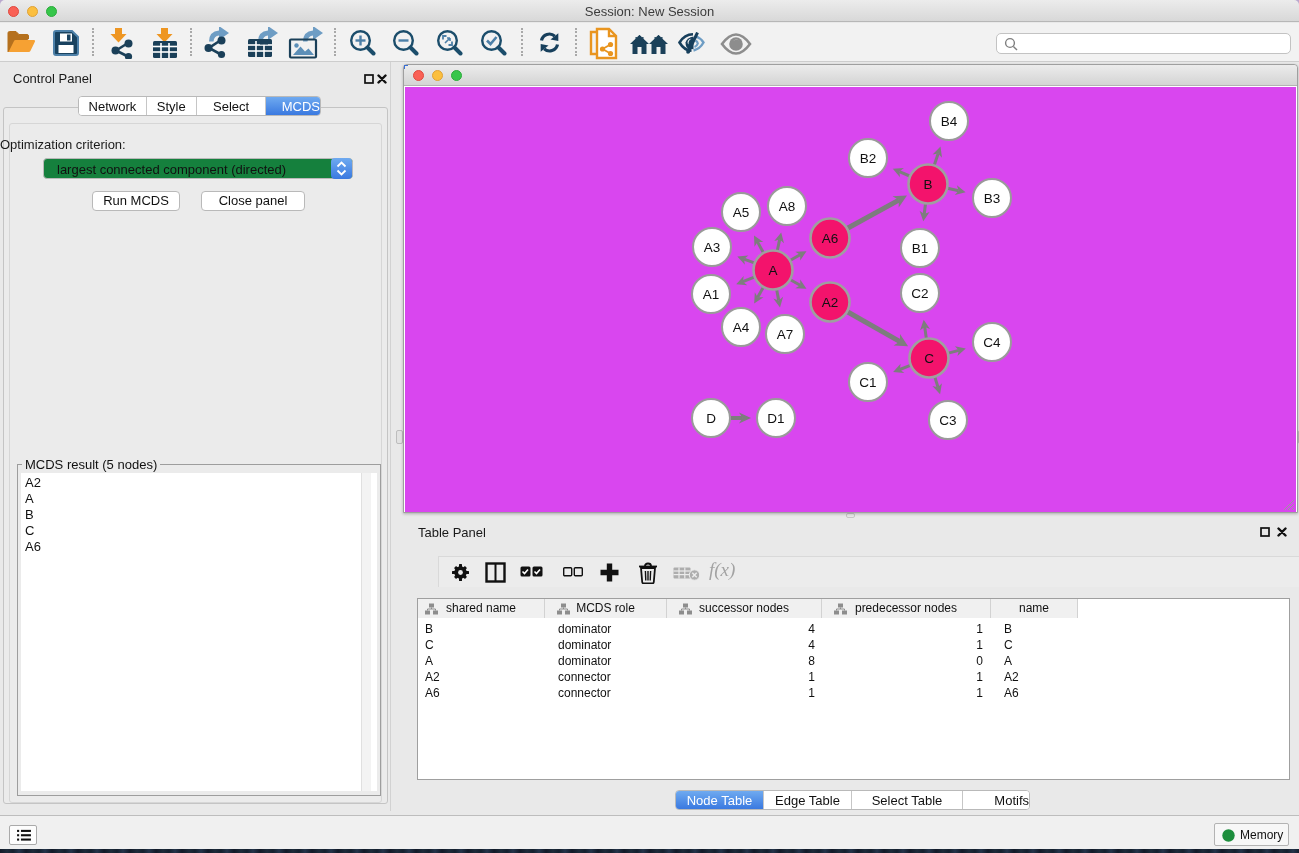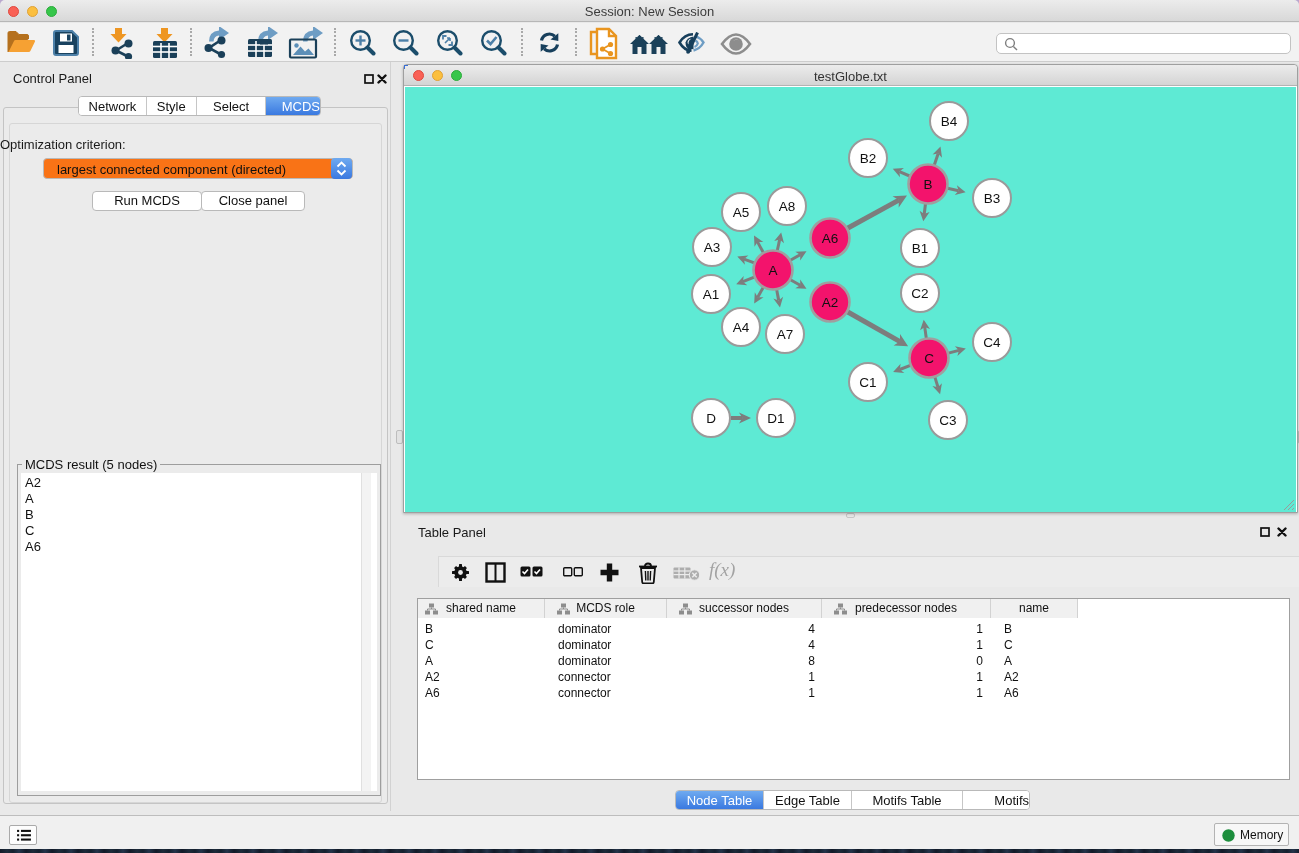--- a/index.html
+++ b/index.html
@@ -16,33 +16,33 @@
 #searchbox { position:absolute; left:996px; top:10px; width:295px; height:21px; background:#fff; border:1px solid #c3c3c3; border-radius:5px; }
 
 #cp-title { position:absolute; left:13px; top:71px; font-size:13px; color:#1a1a1a; }
 #cp-sub { position:absolute; left:3px; top:107px; width:385px; height:697px; border:1px solid #c4c4c4; border-radius:3px; background:#ebebeb; }
 .tabbar { position:absolute; display:flex; height:20px; border:1px solid #b9b9b9; border-radius:4px; background:#fff; overflow:hidden; }
 .tabbar .tab { font-size:13px; color:#111; text-align:center; line-height:19px; border-right:1px solid #c6c6c6; background:#fff; }
 .tabbar .tab:last-child { border-right:none;text-align:right; }
 .tabbar .tab.sel { background:linear-gradient(#6faaf0,#3a79e0); color:#fff; }
 #cp-inner { position:absolute; left:9px; top:123px; width:373px; height:680px; border:1px solid #d6d6d6; border-radius:3px; background:#ebebeb; }
 #optlabel { position:absolute; left:0; top:137px; width:391px; text-align:left; font-size:13px; color:#1a1a1a; }
-#dropdown { position:absolute; left:43px; top:158px; width:310px; height:21px; background:#f97316; border:1px solid #b9b9b9; border-radius:4px; }
+#dropdown { position:absolute; left:43px; top:158px; width:310px; height:21px; background:#15803d; border:1px solid #b9b9b9; border-radius:4px; }
 #dropdown .txt { position:absolute; left:13px; top:3px; font-size:13px; color:#111; }
 #dropdown .step { position:absolute; right:0; top:-1px; width:21px; height:21px; background:linear-gradient(#6faaf0,#3a79e0); border-radius:4px; }
 .btn { position:absolute; height:20px; background:#fff; border:1px solid #b9b9b9; border-radius:4px; font-size:13px; color:#111; text-align:center; line-height:18px; }
 fieldset#mcds { position:absolute; left:17px; top:457px; width:364px; height:339px; border:1px solid #9d9d9d; background:#ebebeb; padding:0; }
 fieldset#mcds legend { font-size:13px; color:#111; margin-left:4px; padding:0 3px; }
 #mcdslist { position:absolute; left:3px; top:1px; width:356px; height:318px; background:#fff; font-size:13px; color:#111; padding:2px 0 0 4px; line-height:16px; }
 #mcdsbar { position:absolute; right:9px; top:1px; width:10px; height:318px; background:#f3f3f3; border-left:1px solid #e0e0e0;}
 
 #netwin { position:absolute; left:403px; top:64px; width:895px; height:449px; background:#fff; border:1px solid #9f9f9f; border-radius:4px 4px 0 0; box-shadow:0 1px 3px rgba(0,0,0,0.25); }
 #nettitle { position:absolute; left:0; top:0; width:100%; height:21px; background:linear-gradient(#ececec,#d4d4d4); border-bottom:1px solid #b3b3b3; border-radius:4px 4px 0 0; }
 #nettitle .title { position:absolute; left:0; right:0; top:4px; text-align:center; font-size:13px; color:#333; }
-#netcontent { position:absolute; left:1px; top:22px; width:891px; height:425px; background:#5eead4; }
+#netcontent { position:absolute; left:1px; top:22px; width:891px; height:425px; background:#d946ef; }
 
 #tp-title { position:absolute; left:418px; top:525px; font-size:13px; color:#1a1a1a; }
 #tp-toolbar { position:absolute; left:417px; top:556px; width:873px; height:31px; background:#ececec; border:1px solid #d9d9d9; border-bottom:none;margin-left:21px; }
 #tptable { position:absolute; left:417px; top:598px; width:873px; height:182px; background:#fff; border:1px solid #9f9f9f; font-size:12px; }
 .th { position:absolute; top:1px; height:19px; background:#f0f0f0; border-right:1px solid #d2d2d2; color:#111; text-align:center; line-height:19px; font-size:12px; }
 .td { position:absolute; height:16px; font-size:12px; color:#111; line-height:16px; }
 
 
 #statusbar { position:absolute; left:0; top:815px; width:1299px; height:34px; background:#f0f0f0; border-top:1px solid #bdbdbd; }
 #memorybtn { position:absolute; left:1214px; top:7px; width:75px; height:23px; background:#f7f7f7; border:1px solid #b3b3b3; border-radius:2px; font-size:12px; color:#111; }
@@ -224,39 +224,38 @@
 <div id="optlabel">Optimization criterion:</div>
 <div id="dropdown">
   <div class="txt">largest connected component (directed)</div>
   <div class="step">
     <svg style="position:absolute;left:4px;top:3px" width="13" height="15" viewBox="0 0 13 15">
       <path d="M2.5 5.5 L6.5 1.5 L10.5 5.5" fill="none" stroke="#fff" stroke-width="1.8"></path>
       <path d="M2.5 9.5 L6.5 13.5 L10.5 9.5" fill="none" stroke="#fff" stroke-width="1.8"></path>
     </svg>
   </div>
 </div>
-<div class="btn" style="left:92px;top:191px;width:110px">Run MCDS</div>
+<div class="btn" style="left:92px;top:191px;width:88px">Run MCDS</div>
 <div class="btn" style="left:201px;top:191px;width:104px">Close panel</div>
 <fieldset id="mcds">
   <legend>MCDS result (5 nodes)</legend>
   <div id="mcdslist">A2<br>A<br>B<br>C<br>A6</div>
   <div id="mcdsbar"></div>
 </fieldset>
 
 <div class="abs" style="left:396px;top:430px;width:7px;height:14px;background:#e2e2e2;border:1px solid #bdbdbd;border-radius:2px"></div>
 <div class="abs" style="left:1292px;top:430px;width:7px;height:14px;background:#e2e2e2;border:1px solid #bdbdbd;border-radius:2px"></div>
 <div class="abs" style="left:846px;top:513px;width:9px;height:5px;background:#e8e8e8;border:1px solid #c6c6c6;border-radius:2px"></div>
 
 <div id="netwin">
   <div class="abs" style="left:0px;top:0px;width:4px;height:4px;border-left:1.5px solid #3b6fd4;border-top:1.5px solid #3b6fd4;z-index:5"></div>
   <div id="nettitle">
     <div class="tl" style="left:9px;top:5px;background:#f96156;border:0.5px solid #e0493f;"></div>
     <div class="tl" style="left:28px;top:5px;background:#fbbf3f;border:0.5px solid #e0a236;"></div>
     <div class="tl" style="left:47px;top:5px;background:#36c64a;border:0.5px solid #2cab3c;"></div>
-    <div class="title">testGlobe.txt</div>
   </div>
   <div id="netcontent">
 <svg width="893" height="424" viewBox="0 0 893 424" style="position:absolute;left:0;top:0">
 <line x1="358.3" y1="165.5" x2="352.5" y2="154.9" stroke="#7d7d7d" stroke-width="3"></line>
 <polygon points="349.0,148.6 358.3,155.0 352.5,154.9 349.5,159.8" fill="#7d7d7d"></polygon>
 <line x1="372.3" y1="163.5" x2="374.7" y2="152.4" stroke="#7d7d7d" stroke-width="3"></line>
 <polygon points="376.2,145.4 379.0,156.2 374.7,152.4 369.2,154.1" fill="#7d7d7d"></polygon>
 <line x1="349.3" y1="175.9" x2="339.0" y2="172.1" stroke="#7d7d7d" stroke-width="3"></line>
 <polygon points="332.3,169.5 343.4,168.4 339.0,172.1 339.9,177.7" fill="#7d7d7d"></polygon>
 <line x1="349.3" y1="190.2" x2="337.9" y2="194.7" stroke="#7d7d7d" stroke-width="3"></line>
@@ -472,21 +471,21 @@
 <div class="td" style="left:880px;width:103px;top:685px;text-align:right">1</div>
 <div class="td" style="left:1004px;top:621px">B</div>
 <div class="td" style="left:1004px;top:637px">C</div>
 <div class="td" style="left:1004px;top:653px">A</div>
 <div class="td" style="left:1004px;top:669px">A2</div>
 <div class="td" style="left:1004px;top:685px">A6</div>
 
 <div class="tabbar" style="left:675px;top:790px;width:355px">
   <div class="tab sel" style="width:88px">Node Table</div>
   <div class="tab" style="width:88px">Edge Table</div>
-  <div class="tab" style="width:111px">Motifs Table</div>
+  <div class="tab" style="width:111px">Select Table</div>
   <div class="tab" style="width:66px">Motifs</div>
 </div>
 
 <div id="statusbar">
   <div id="listbtn">
     <svg style="position:absolute;left:6px;top:3px" width="16" height="13" viewBox="0 0 16 15">
       <g fill="#111">
         <rect x="0" y="1" width="2.4" height="2.4"></rect>
           <rect x="4.5" y="1" width="11.5" height="2.4"></rect>
         <rect x="0" y="6" width="2.4" height="2.4"></rect>

